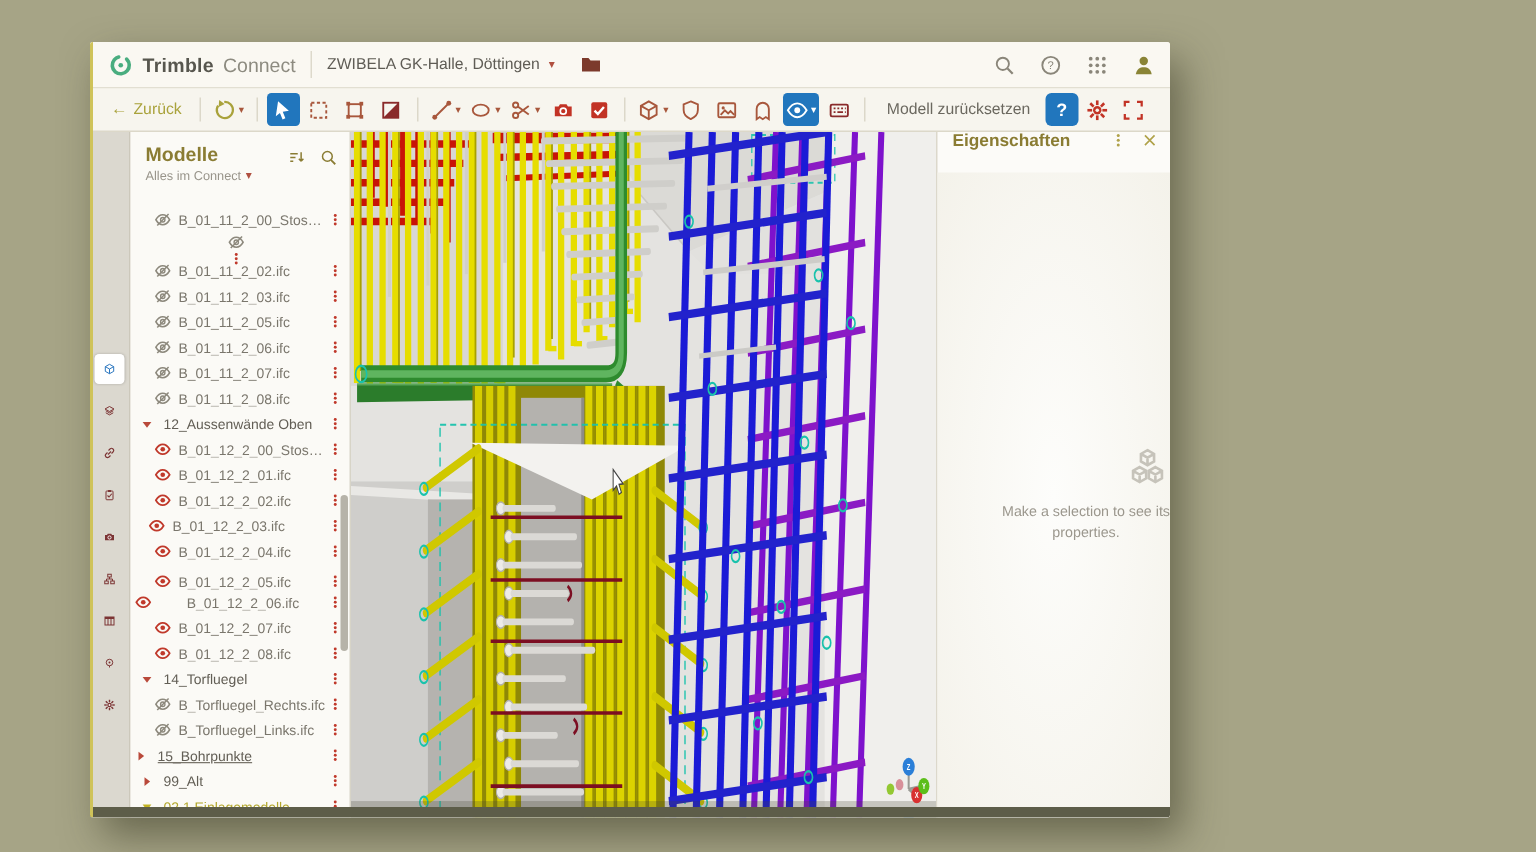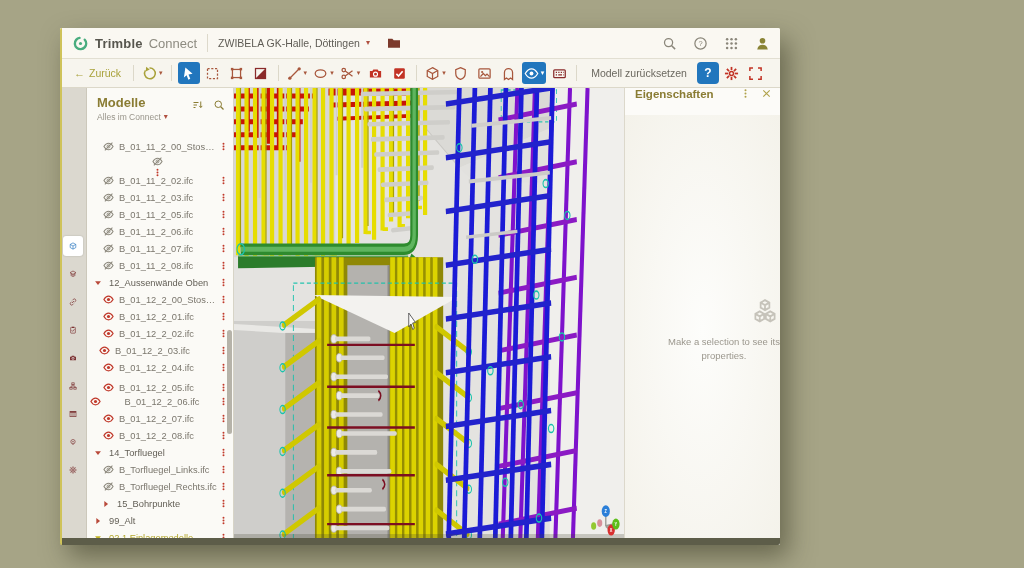--- a/index.html
+++ b/index.html
@@ -811,51 +811,51 @@
               </span>
             </div>
             <div class="mrow" style="padding-left: 16px;">
               <span class="vis">
                 <svg viewBox="0 0 24 24" width="11" height="11">
                   <path d="M2 12C5 6.8 8.6 4.8 12 4.8S19 6.8 22 12c-3 5.2-6.6 7.2-10 7.2S5 17.2 2 12Z" fill="none" stroke="#8d897d" stroke-width="2.2"></path>
                   <circle cx="12" cy="12" r="3.2" fill="none" stroke="#8d897d" stroke-width="2"></circle>
                   <line x1="4" y1="20.5" x2="20.5" y2="3.5" stroke="#8d897d" stroke-width="2.2"></line>
                 </svg>
               </span>
-              <span class="lbl">B_Torfluegel_Links.ifc</span>
+              <span class="lbl">B_Torfluegel_Rechts.ifc</span>
               <span class="dots">
                 <svg viewBox="0 0 24 24" width="9" height="11">
                   <g fill="#c0392b">
                     <circle cx="12" cy="4.5" r="2.6"></circle>
                     <circle cx="12" cy="12" r="2.6"></circle>
                     <circle cx="12" cy="19.5" r="2.6"></circle>
                   </g>
                 </svg>
               </span>
             </div>
             <div class="mrow" style="padding-left: 16px;">
               <span class="vis">
                 <svg viewBox="0 0 24 24" width="11" height="11">
                   <path d="M2 12C5 6.8 8.6 4.8 12 4.8S19 6.8 22 12c-3 5.2-6.6 7.2-10 7.2S5 17.2 2 12Z" fill="none" stroke="#8d897d" stroke-width="2.2"></path>
                   <circle cx="12" cy="12" r="3.2" fill="none" stroke="#8d897d" stroke-width="2"></circle>
                   <line x1="4" y1="20.5" x2="20.5" y2="3.5" stroke="#8d897d" stroke-width="2.2"></line>
                 </svg>
               </span>
-              <span class="lbl">B_Torfluegel_Rechts.ifc</span>
-              <span class="dots">
-                <svg viewBox="0 0 24 24" width="9" height="11">
-                  <g fill="#c0392b">
-                    <circle cx="12" cy="4.5" r="2.6"></circle>
-                    <circle cx="12" cy="12" r="2.6"></circle>
-                    <circle cx="12" cy="19.5" r="2.6"></circle>
-                  </g>
-                </svg>
-              </span>
-            </div>
-            <div class="mrow" style="padding-left: 14px;">
+              <span class="lbl">B_Torfluegel_Links.ifc</span>
+              <span class="dots">
+                <svg viewBox="0 0 24 24" width="9" height="11">
+                  <g fill="#c0392b">
+                    <circle cx="12" cy="4.5" r="2.6"></circle>
+                    <circle cx="12" cy="12" r="2.6"></circle>
+                    <circle cx="12" cy="19.5" r="2.6"></circle>
+                  </g>
+                </svg>
+              </span>
+            </div>
+            <div class="mrow" style="padding-left: 2px; text-decoration: underline;">
               <span class="vis">
                 <svg viewBox="0 0 24 24" width="10" height="10">
                   <polygon points="8,5 17,12 8,19" fill="#b9493a"></polygon>
                 </svg>
               </span>
               <span class="lbl" style="color: rgb(98, 94, 85);">15_Bohrpunkte</span>
               <span class="dots">
                 <svg viewBox="0 0 24 24" width="9" height="11">
                   <g fill="#c0392b">
                     <circle cx="12" cy="4.5" r="2.6"></circle>

